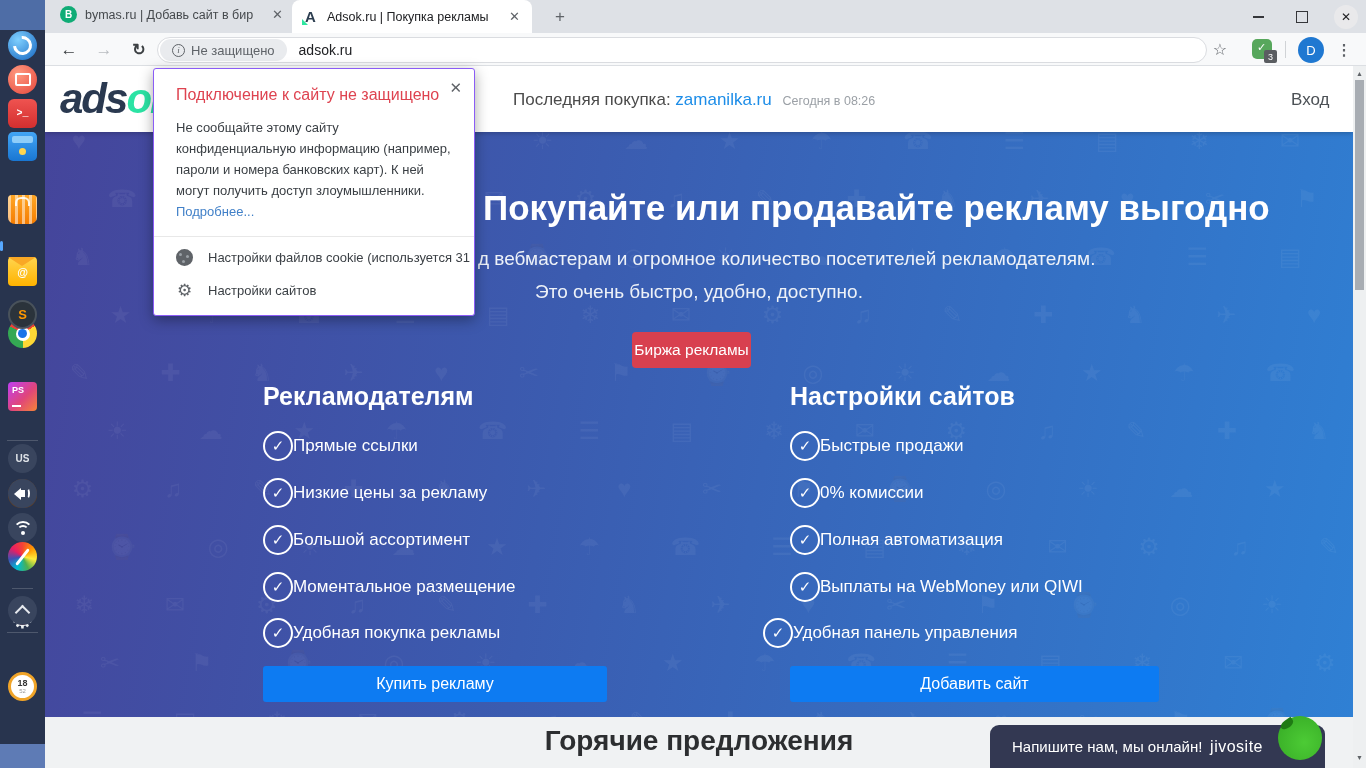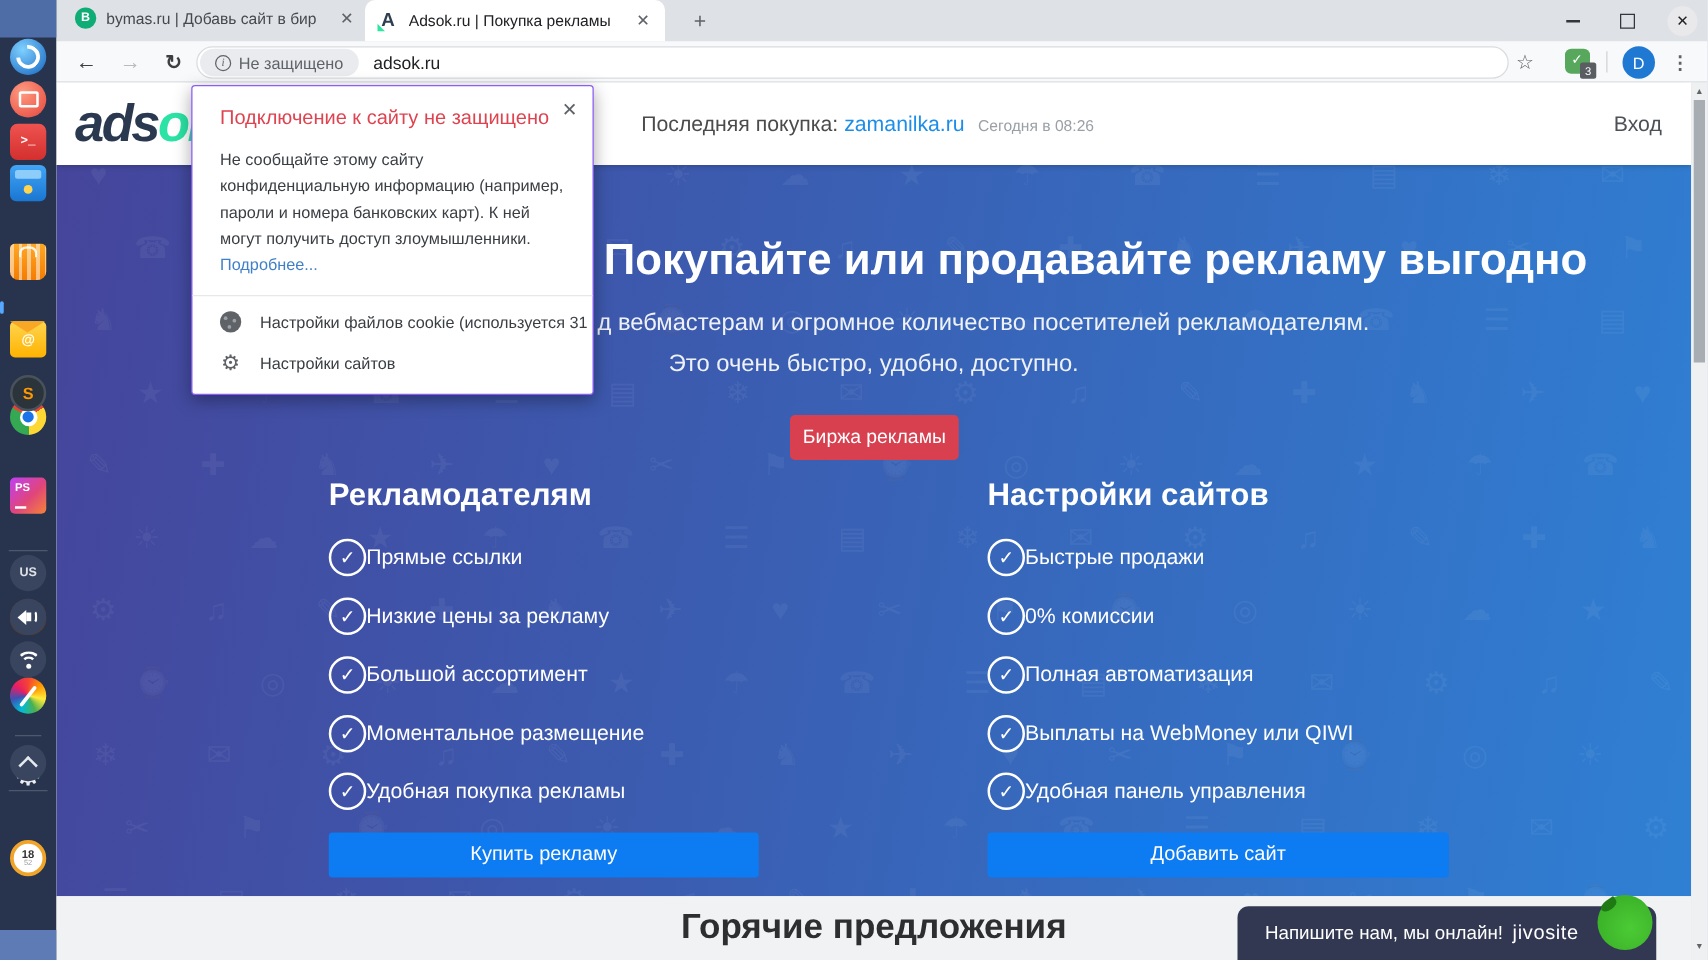--- a/index.html
+++ b/index.html
@@ -108,21 +108,21 @@
   .purchase .psite{color:#1d8de8;cursor:pointer;}
   .purchase .ptime{font-size:12.5px;color:#9ba0a6;margin-left:6px;}
   .login{position:absolute;left:1246px;top:24px;font-size:17px;color:#4c5156;cursor:pointer;}
 
   .hero{position:absolute;left:0;top:66px;width:100%;height:585px;background:linear-gradient(100deg,#45459b 0%,#3b5cb0 40%,#2f80d4 100%);overflow:hidden;}
   .pattern{position:absolute;inset:-20px 0 0 -30px;color:rgba(255,255,255,.055);font-size:24px;line-height:58px;letter-spacing:32px;white-space:nowrap;pointer-events:none;}
   .pattern div:nth-child(odd){margin-left:-34px;}
   .hero-title{position:absolute;left:438px;top:56px;font-size:35px;font-weight:bold;color:#fff;white-space:nowrap;}
   .hero-sub1{position:absolute;left:433px;top:116px;font-size:19px;color:#eef2f8;white-space:nowrap;}
   .hero-sub2{position:absolute;left:0;top:149px;width:100%;text-align:center;font-size:19px;color:#eef2f8;}
-  .btn-red{position:absolute;left:587px;top:200px;width:135px;height:36px;background:#d8404f;border:none;border-radius:4px;color:#fff;font-size:15.5px;cursor:pointer;}
+  .btn-red{position:absolute;left:587px;top:200px;width:119px;height:36px;background:#d8404f;border:none;border-radius:4px;color:#fff;font-size:15.5px;cursor:pointer;}
   .col-title{position:absolute;top:250px;font-size:25px;font-weight:bold;color:#fff;}
   .chk{position:absolute;display:flex;align-items:center;height:30px;color:#fff;font-size:17px;}
   .cc{width:30px;height:30px;border:2px solid #fff;border-radius:50%;display:flex;align-items:center;justify-content:center;font-size:15px;flex:none;}
   .cc::before{content:"✓";}
   .btn-blue{position:absolute;top:534px;height:36px;background:#0d7bf2;border:none;border-radius:3px;color:#fff;font-size:16px;cursor:pointer;}
 
   .hot{position:absolute;left:0;top:651px;width:100%;height:51px;background:#f0f2f3;text-align:center;}
   .hot-title{font-size:28px;font-weight:bold;color:#2c2e30;padding-top:8px;}
 
   .chat{position:absolute;left:945px;top:659px;width:335px;height:43px;background:#333852;border-radius:9px 9px 0 0;display:flex;align-items:center;cursor:pointer;z-index:3;}
@@ -306,21 +306,21 @@
           <span>0% комиссии</span>
         </div>
       <div class="chk" style="left:745px;top:393px">
           <span class="cc"></span>
           <span>Полная автоматизация</span>
         </div>
       <div class="chk" style="left:745px;top:440px">
           <span class="cc"></span>
           <span>Выплаты на WebMoney или QIWI</span>
         </div>
-      <div class="chk" style="left:745px;top:486px">
+      <div class="chk" style="left:718px;top:486px">
           <span class="cc"></span>
           <span>Удобная панель управления</span>
         </div>
       <button class="btn-blue" style="left:745px;width:369px">Добавить сайт</button>
     </div>
 
     <div class="hot">
       <div class="hot-title">Горячие предложения</div>
     </div>
 

